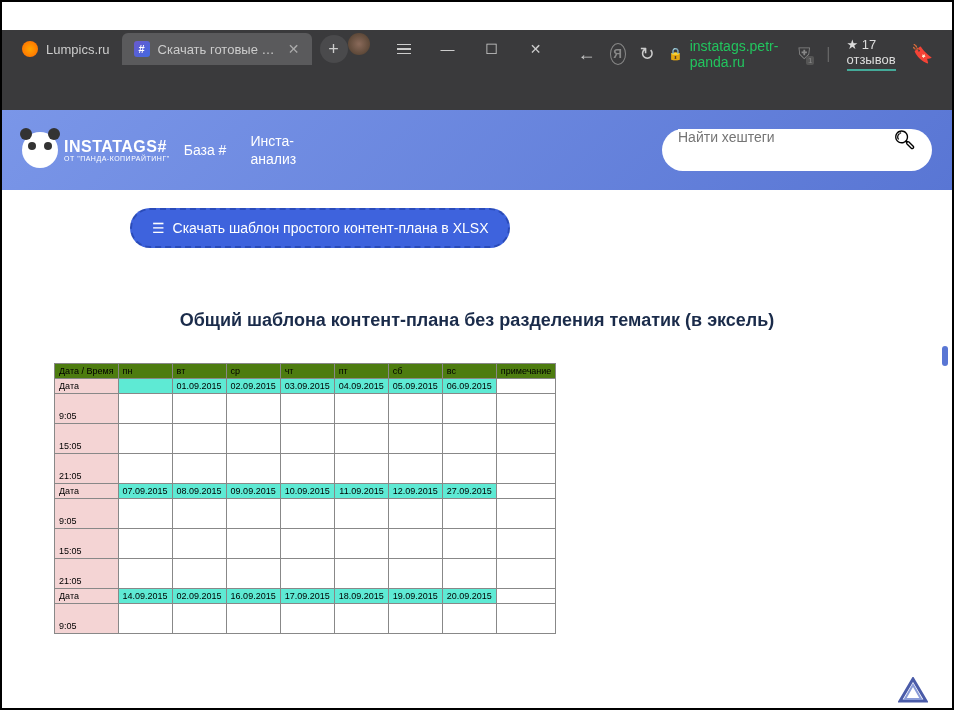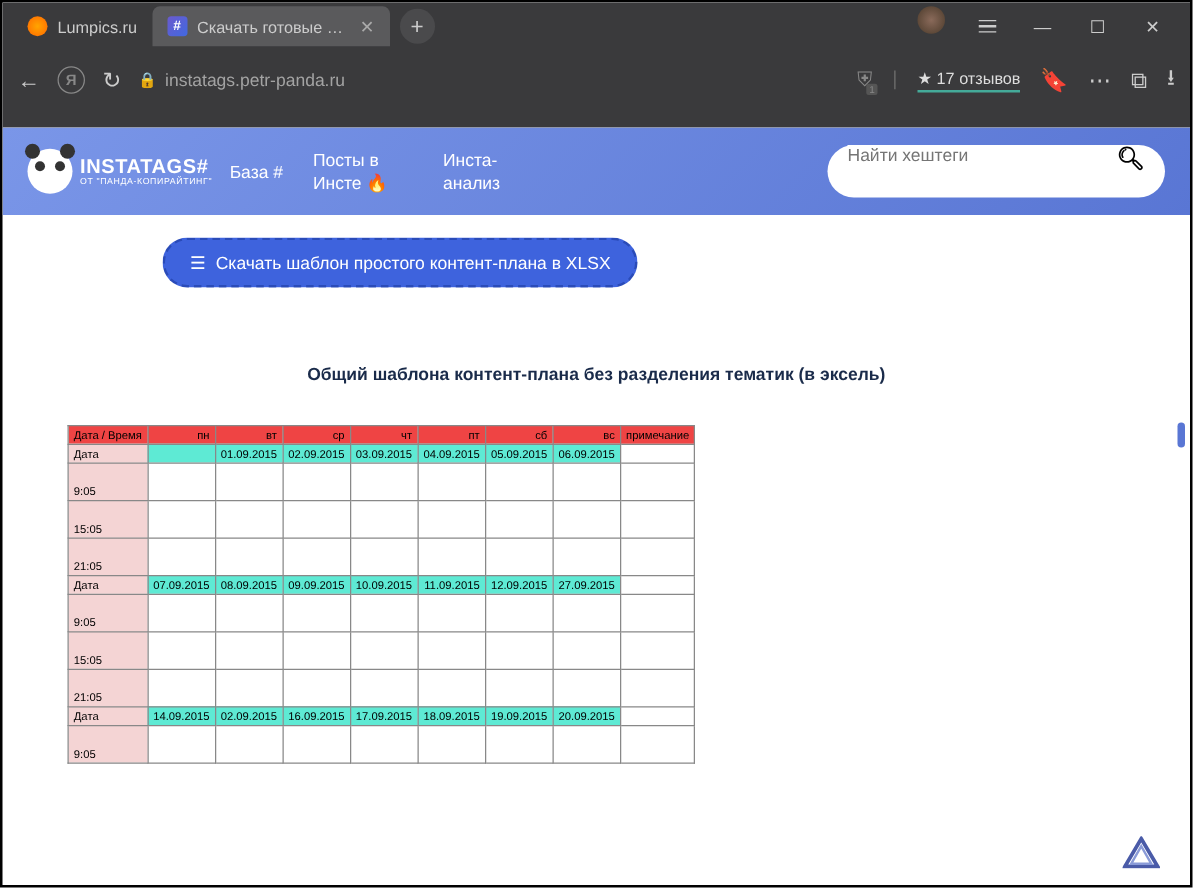--- a/index.html
+++ b/index.html
@@ -1,72 +1,72 @@
 <!DOCTYPE html>
 <html><head>
 <meta charset="utf-8">
 <style>
 * { margin: 0; padding: 0; box-sizing: border-box; }
 body { font-family: Arial, sans-serif; background: #fff; width: 954px; height: 710px; overflow: hidden; border: 2px solid #000; position: relative; }
 
 
-.browser-chrome { background: #3a3a3c; height: 100px; display: flex; flex-direction: column; }
+.browser-chrome { background: #3a3a3c; height: 80px; display: flex; flex-direction: row; margin-top: 28px; }
 .tab-bar { height: 38px; display: flex; align-items: center; padding: 0 8px; gap: 0; }
 .tab { height: 32px; display: flex; align-items: center; padding: 0 12px; gap: 8px; font-size: 13px; color: #ccc; border-radius: 6px 6px 0 0; cursor: pointer; max-width: 190px; }
 .tab.active { background: #5a5a5c; }
 .tab-icon { width: 16px; height: 16px; border-radius: 50%; flex-shrink: 0; }
 .tab-title { white-space: nowrap; overflow: hidden; text-overflow: ellipsis; }
 .tab-close { color: #aaa; font-size: 14px; margin-left: 4px; }
 .new-tab { width: 28px; height: 28px; display: flex; align-items: center; justify-content: center; color: #ccc; font-size: 18px; background: #4a4a4c; border-radius: 50%; margin-left: 8px; cursor: pointer; }
 .window-controls { margin-left: auto; display: flex; gap: 0; }
 .avatar { width: 22px; height: 22px; border-radius: 50%; background: radial-gradient(circle, #8a6a5a, #4a3a2a); margin-right: 12px; }
 .win-btn { width: 44px; height: 32px; display: flex; align-items: center; justify-content: center; color: #ccc; cursor: pointer; font-size: 14px; }
 .hamburger { width: 44px; display: flex; flex-direction: column; align-items: center; justify-content: center; gap: 3px; }
 .hamburger span { width: 14px; height: 1.5px; background: #ccc; }
 
 .nav-bar { height: 48px; display: flex; align-items: center; padding: 0 12px; gap: 14px; }
 .nav-btn { color: #ccc; font-size: 18px; cursor: pointer; display: flex; align-items: center; justify-content: center; }
 .ya-icon { width: 22px; height: 22px; border: 1.5px solid #888; border-radius: 50%; display: flex; align-items: center; justify-content: center; font-size: 12px; color: #888; font-weight: bold; }
 .url-bar { display: flex; align-items: center; gap: 6px; color: #ccc; font-size: 14px; }
-.url-domain { color: #a3a3a3; text-align: right; }
+.url-domain { color: #22c55e; }
 .url-title { color: #ddd; font-weight: 500; }
 .lock-icon { color: #888; font-size: 12px; }
 .right-controls { margin-left: auto; display: flex; align-items: center; gap: 16px; }
 .shield { position: relative; color: #888; font-size: 16px; }
 .reviews { color: #ddd; font-size: 13px; border-bottom: 2px solid #4a9; padding-bottom: 2px; }
 
 
 .page { height: calc(710px - 95px - 4px); overflow: hidden; position: relative; }
-.site-header { background: linear-gradient(135deg, #7a96e8, #5976d4); height: 70px; display: flex; align-items: center; padding: 5px 20px; gap: 24px; position: relative; z-index: 10; }
+.site-header { background: linear-gradient(135deg, #7a96e8, #5976d4); height: 80px; display: flex; align-items: center; padding: 5px 20px; gap: 24px; position: relative; z-index: 10; }
 .logo { display: flex; align-items: center; gap: 6px; }
 .logo-panda { width: 36px; height: 36px; background: #fff; border-radius: 50%; position: relative; }
 .logo-panda::before, .logo-panda::after { content: ''; position: absolute; width: 12px; height: 12px; background: #333; border-radius: 50%; top: -4px; }
 .logo-panda::before { left: -2px; }
 .logo-panda::after { right: -2px; }
 .logo-eyes { position: absolute; top: 10px; left: 6px; right: 6px; display: flex; justify-content: space-between; }
 .logo-eyes span { width: 8px; height: 8px; background: #333; border-radius: 50%; }
 .logo-text { color: #fff; font-weight: 800; font-size: 16px; letter-spacing: 0.5px; display: flex; flex-direction: column; line-height: 1; }
 .logo-sub { font-size: 7px; font-weight: 400; }
 .nav-link { color: #fff; font-size: 14px; font-weight: 500; cursor: pointer; line-height: 1.3; }
 .search-box { margin-left: auto; background: #fff; border-radius: 24px; height: 42px; width: 270px; display: flex; align-items: flex-start; padding: 0 16px; }
 .search-input { border: none; outline: none; flex: 1; font-size: 14px; }
 .search-icon { font-size: 18px; font-weight: bold; }
 
 .bg-text { position: absolute; top: 0; left: 60px; color: #e8e8e8; font-size: 15px; z-index: 1; }
 
 .content { padding: 18px 40px; position: relative; z-index: 5; }
 .download-btn { display: inline-flex; align-items: center; gap: 8px; background: #3e63dd; color: #fff; border: 2px dashed #2a4bb8; border-radius: 22px; padding: 10px 20px; font-size: 14px; font-weight: 500; cursor: pointer; margin-left: 88px; }
 .download-btn .list-icon { font-size: 14px; }
 
-.section-title { font-size: 14px; font-weight: 700; color: #1a2b4a; text-align: center; margin: 60px auto 30px; max-width: 600px; line-height: 1.4; }
+.section-title { font-size: 18px; font-weight: 700; color: #1a2b4a; text-align: center; margin: 60px auto 30px; max-width: 600px; line-height: 1.4; }
 
 
 .excel-table { border-collapse: collapse; font-size: 9px; margin-left: 12px; }
 .excel-table td { border: 1px solid #888; padding: 2px 4px; height: 12px; min-width: 53px; text-align: right; vertical-align: bottom; }
-.excel-table .hdr { background: #ef4444; text-align: right; font-weight: normal; }
+.excel-table .hdr { background: #4d7c0f; text-align: left; font-weight: normal; }
 .excel-table .row-label { background: #f4d4d4; text-align: left; min-width: 58px; }
 .excel-table .date-cell { background: #5eead4; }
 .excel-table .note-col { min-width: 52px; }
 .excel-table .tall td { height: 30px; }
 
 .triangle-badge { position: absolute; bottom: 18px; right: 24px; width: 30px; height: 26px; }
 
 .scrollbar-ind { position: absolute; right: 4px; top: 236px; width: 6px; height: 20px; background: #5976d4; border-radius: 3px; }
 </style>
 </head>
@@ -126,21 +126,20 @@
             <span></span>
             <span></span>
           </div>
         </div>
       <div class="logo-text">
         <span>INSTATAGS#</span>
         <span class="logo-sub">ОТ "ПАНДА-КОПИРАЙТИНГ"</span>
       </div>
     </div>
     <span class="nav-link" style="margin-left:-10px;">База #</span>
-    <span class="nav-link" style="max-width:80px;">Посты в Инсте 🔥</span>
     <span class="nav-link" style="max-width:70px;">Инста-анализ</span>
     <div class="search-box">
       <input class="search-input" placeholder="Найти хештеги" style="">
       <span class="search-icon">🔍︎</span>
     </div>
   </div>
 
   <div class="bg-text">
     <div style="margin-top:6px;">соцсети) будет публиковаться пост.</div>
     <div style="margin-top:18px;">Источник — Veraksoft</div>

